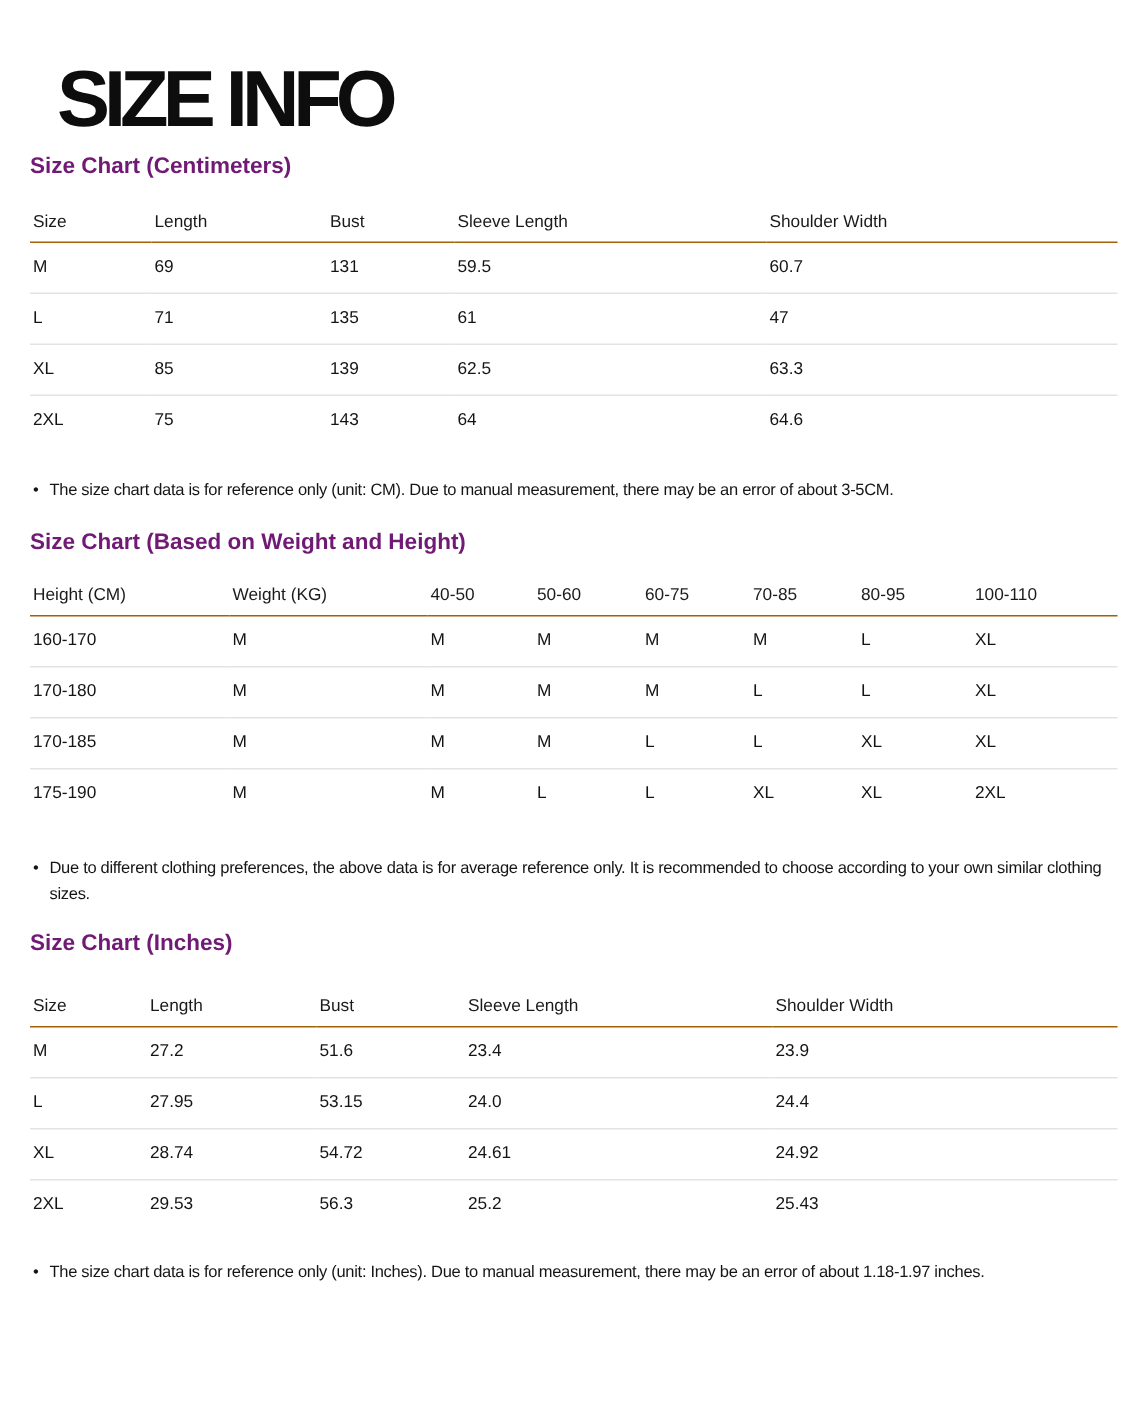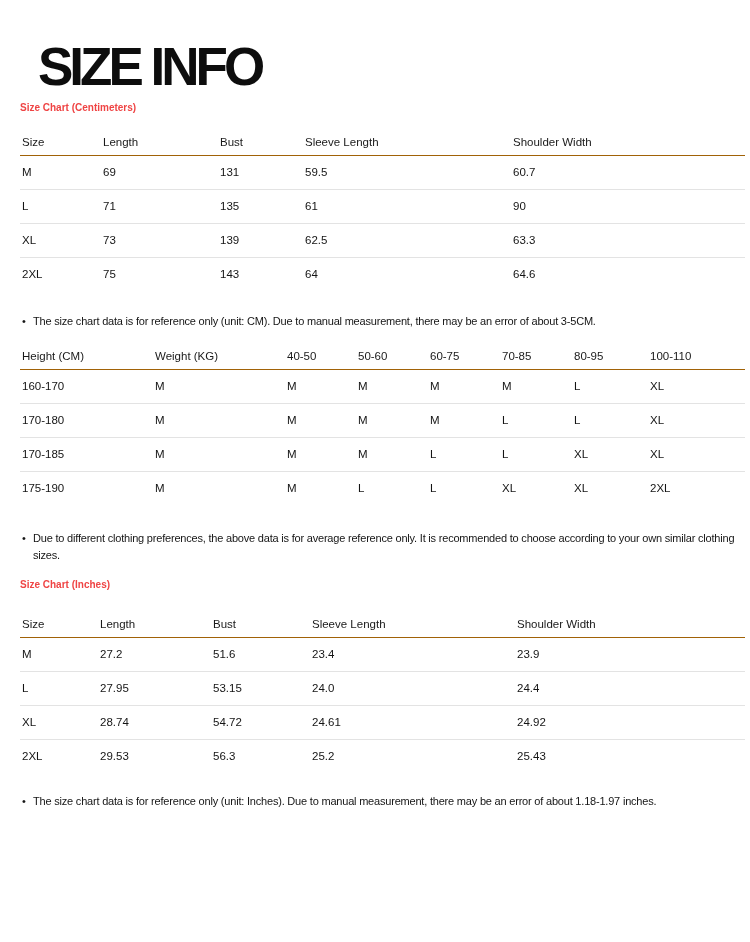--- a/index.html
+++ b/index.html
@@ -13,24 +13,24 @@
   .title {
     margin: 40px 0 8px 18px;
     font-size: 53px;
     font-weight: 900;
     letter-spacing: -4px;
     line-height: 1;
     color: #0d0d0d;
   }
 
   .section-heading {
-    font-size: 10px;
+    font-size: 15px;
     font-weight: 700;
     line-height: 1.2;
-    color: #ef4444;
+    color: #701a75;
   }
   .heading-cm { margin-top: 9px; }
   .heading-wh { margin-top: 17px; }
   .heading-in { margin-top: 15px; }
 
   table.size-table {
     border-collapse: collapse;
     table-layout: fixed;
     width: 725px;
   }
@@ -113,45 +113,46 @@
             <td>69</td>
             <td>131</td>
             <td>59.5</td>
             <td>60.7</td>
           </tr>
           <tr>
             <td>L</td>
             <td>71</td>
             <td>135</td>
             <td>61</td>
-            <td>90</td>
-          </tr>
-          <tr>
-            <td>XL</td>
-            <td>73</td>
+            <td>47</td>
+          </tr>
+          <tr>
+            <td>XL</td>
+            <td>85</td>
             <td>139</td>
             <td>62.5</td>
             <td>63.3</td>
           </tr>
           <tr>
             <td>2XL</td>
             <td>75</td>
             <td>143</td>
             <td>64</td>
             <td>64.6</td>
           </tr>
         </tbody>
     </table>
     <p class="note note-cm">
       <span class="bullet">•</span>
       <span class="note-text">The size chart data is for reference only (unit: CM). Due to manual measurement, there may be an error of about 3-5CM.</span>
     </p>
   </section>
 
   <section>
+    <h2 class="section-heading heading-wh">Size Chart (Based on Weight and Height)</h2>
     <table class="size-table t-wh">
       <colgroup>
         <col style="width:133px">
           <col style="width:132px">
           <col style="width:71px">
           <col style="width:72px">
           <col style="width:72px">
           <col style="width:72px">
           <col style="width:76px">
           <col style="width:97px">

